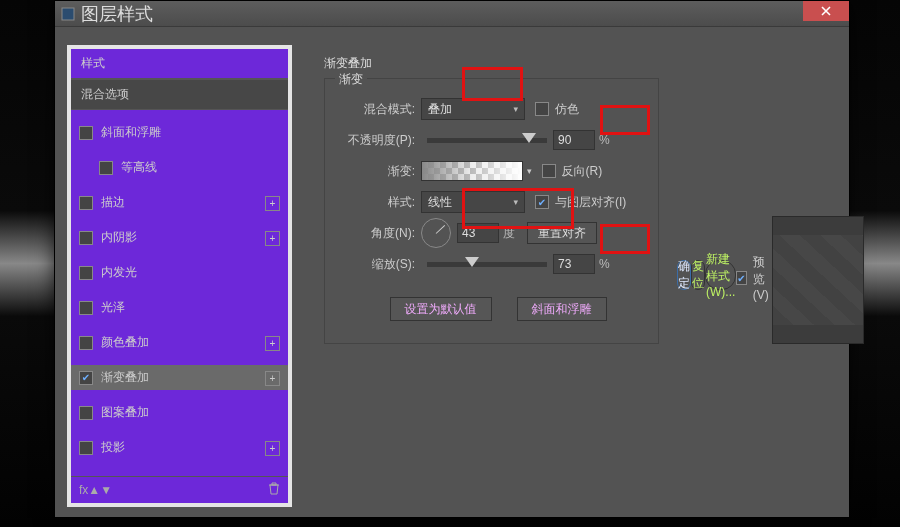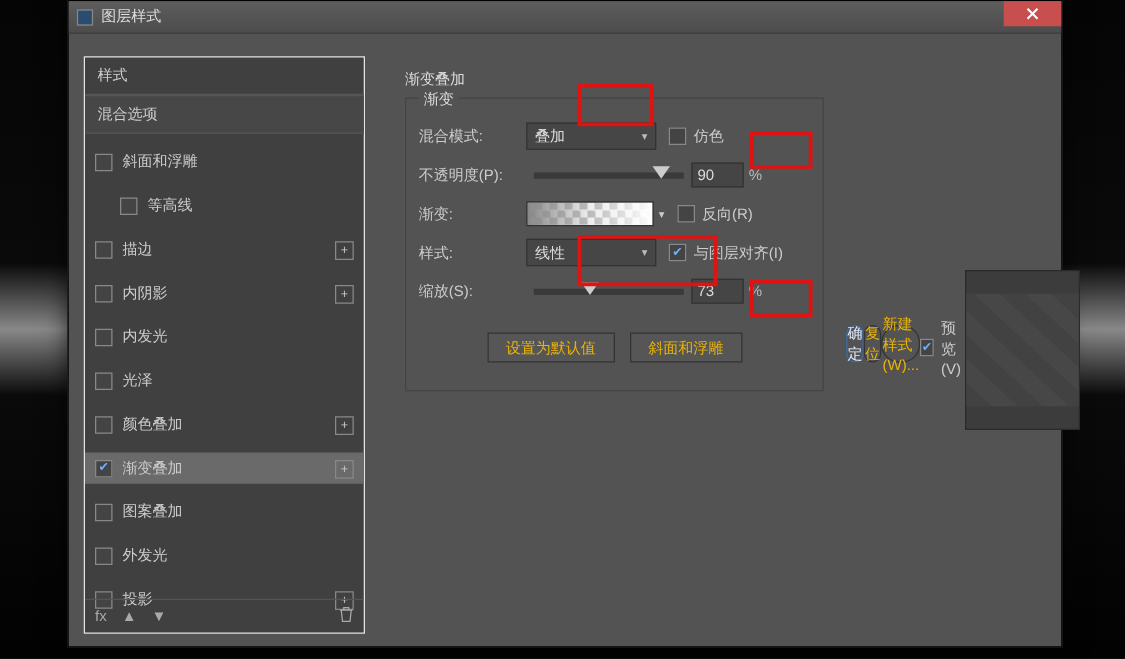--- a/index.html
+++ b/index.html
@@ -2,66 +2,66 @@
 <html><head>
 <meta charset="utf-8">
 <style>
   html,body{margin:0;padding:0;height:100%;background:#1a1a1a;font-family:"Microsoft YaHei",sans-serif;font-size:12px;color:#ccc;-webkit-font-smoothing:antialiased;}
   .desktop{width:900px;height:527px;position:relative;background:linear-gradient(to bottom,#050505 0%,#0a0a0a 40%,#888 50%,#0a0a0a 60%,#020202 100%);overflow:hidden;}
   .window{position:absolute;left:54px;top:0;width:794px;height:516px;background:#535353;border:1px solid #000;box-shadow:0 0 18px rgba(0,0,0,.7);}
   
   .titlebar{height:25px;background:linear-gradient(#5d5d5d,#4c4c4c);display:flex;align-items:center;position:relative;border-bottom:1px solid #3a3a3a;}
   .titlebar .icon{width:14px;height:14px;margin:0 6px;}
   .titlebar .icon svg{display:block;}
-  .titlebar .title{color:#ddd;font-size:12px;}
+  .titlebar .title{color:#ddd;font-size:18px;}
   .close-btn{position:absolute;right:0;top:0;width:46px;height:20px;background:#c94f4f;display:flex;align-items:center;justify-content:center;color:#fff;}
   
   .body{display:flex;height:488px;}
   .left-col{width:225px;padding:18px 8px 8px 12px;display:flex;flex-direction:column;}
-  .styles-list{flex:1;background:#404040;border:1px solid #e5e5e5;position:relative;}
+  .styles-list{flex:1;background:#6d28d9;border:4px solid #e5e5e5;position:relative;}
   .style-header{padding:6px 10px;color:#ccc;border-bottom:1px solid #555;}
   .blend-opt{padding:6px 10px;border-top:1px solid #555;border-bottom:1px solid #555;background:#474747;font-family:Liberation Mono, monospace;}
   .style-row{display:flex;align-items:center;height:25px;padding:0 8px;position:relative;margin-top:10px;}
   .style-row.sub{padding-left:28px;text-align:center;}
   .style-row.sel{background:#6a6a6a;}
   .cb{width:12px;height:12px;border:1px solid #888;margin-right:8px;display:inline-flex;align-items:center;justify-content:center;background:#444;font-size:10px;color:#6fb0ff;}
   .cb.checked::after{content:"✔";line-height:1;}
   .plus{position:absolute;right:8px;top:6px;width:13px;height:13px;border:1px solid #888;display:flex;align-items:center;justify-content:center;font-size:10px;color:#ccc;}
-  .list-footer{height:26px;border-top:1px solid #555;display:flex;align-items:center;padding:0 8px;gap:12px;color:#aaa;font-style:italic;}
+  .list-footer{height:26px;border-top:1px solid #555;display:flex;align-items:center;padding:0 8px;gap:0;color:#aaa;font-style:italic;}
   .list-footer .spacer{flex:1;}
   .list-footer .fico{font-size:12px;font-style:normal;color:#aaa;}
   
   .mid-col{flex:1;padding:28px 14px 8px 24px;}
   .section-title{margin-bottom:6px;color:#ddd;}
   .fieldset{border:1px solid #444;padding:14px 10px 22px 10px;position:relative;}
   .legend{position:absolute;top:-8px;left:10px;background:#535353;padding:0 4px;color:#ddd;}
   .form-row{display:flex;align-items:center;height:30px;margin:1px 0;}
-  .lbl{width:80px;text-align:left;padding-right:6px;color:#ccc;}
+  .lbl{width:80px;text-align:right;padding-right:6px;color:#ccc;}
   .select{width:90px;height:20px;background:#464646;border:1px solid #333;display:flex;align-items:center;justify-content:space-between;padding:0 6px;color:#ddd;text-align:center;}
   .select .caret{font-size:9px;color:#bbb;}
   .slider{flex:0 0 120px;height:5px;background:#3a3a3a;position:relative;margin:0 6px;}
   .slider .thumb{position:absolute;top:-5px;width:0;height:0;border-left:7px solid transparent;border-right:7px solid transparent;border-top:10px solid #ccc;}
   .num-input{width:32px;height:18px;background:#454545;border:1px solid #333;color:#ddd;text-align:left;padding:0 4px;font-size:12px;font-family:inherit;}
   .pct{margin-left:4px;color:#bbb;}
   .grad-preview{width:100px;height:18px;border:1px solid #333;
     background:
       linear-gradient(90deg,#888 0%,rgba(255,255,255,0) 50%,#fff 100%),
       repeating-conic-gradient(#bbb 0% 25%,#eee 0% 50%);
     background-size:100% 100%,12px 12px;}
   .mini-chk{width:12px;height:12px;border:1px solid #888;margin:0 6px 0 10px;display:inline-flex;align-items:center;justify-content:center;background:#444;font-size:10px;color:#6fb0ff;}
   .mini-chk.checked::after{content:"✔";}
   .after-label{color:#ccc;}
   .angle-dial{width:28px;height:28px;border:1px solid #888;border-radius:50%;position:relative;margin-right:6px;}
   .angle-dial .needle{position:absolute;left:50%;top:50%;width:12px;height:1px;background:#ccc;transform-origin:left center;transform:rotate(-43deg);}
   .btn-small{height:20px;padding:0 10px;background:#555;border:1px solid #333;color:#ddd;display:inline-flex;align-items:center;margin-left:12px;}
   .btn-row{display:flex;justify-content:center;gap:12px;margin-top:18px;}
-  .btn-med{height:22px;padding:0 14px;background:#565656;border:1px solid #333;color:#eab308;display:flex;align-items:center;}
+  .btn-med{height:22px;padding:0 14px;background:#565656;border:1px solid #333;color:#f0abfc;display:flex;align-items:center;margin-left:13px;}
   
   .right-col{width:158px;padding:26px 14px 8px 4px;display:flex;flex-direction:row;align-items:center;}
-  .rbtn{width:128px;height:28px;border:1px solid #333;border-radius:14px;background:#535353;color:#eab308;display:flex;align-items:center;justify-content:center;margin-bottom:10px;}
+  .rbtn{width:128px;height:28px;border:1px solid #333;border-radius:14px;background:#535353;color:#bef264;display:flex;align-items:center;justify-content:center;margin-bottom:10px;}
   .rbtn.primary{border:1px solid #3b6da8;color:#dfe9ff;}
   .preview-row{display:flex;align-items:center;margin:6px 0 10px;}
   .preview-row .mini-chk{margin-left:0;}
   .preview-box{width:126px;height:126px;background:#3c3c3c;border:1px solid #2a2a2a;display:flex;align-items:center;justify-content:center;}
   .preview-box .inner{width:90px;height:90px;background:
     repeating-linear-gradient(43deg,#424242 0 14px,#474747 14px 28px);}
   
   .hl{border:3px solid #e11212;position:absolute;pointer-events:none;}
 </style>
 </head>
@@ -123,24 +123,20 @@
                 <span class="plus">+</span>
               </div>
               <div class="style-row sel">
                 <span class="cb checked"></span>
                 <span>渐变叠加</span>
                 <span class="plus">+</span>
               </div>
               <div class="style-row">
                 <span class="cb"></span>
                 <span>图案叠加</span>
-              </div>
-              <div class="style-row">
-                <span class="cb"></span>
-                <span>外发光</span>
               </div>
               <div class="style-row">
                 <span class="cb"></span>
                 <span>投影</span>
                 <span class="plus">+</span>
               </div>
             </div>
           <div style="flex:1"></div>
           <div class="list-footer" style="position:absolute;bottom:0;left:0;right:0;">
             <span class="fico">fx</span>
@@ -191,20 +187,29 @@
           <div class="form-row">
             <span class="lbl">样式:</span>
             <div class="select">
               <span>线性</span>
                 <span class="caret">▾</span>
             </div>
             <span class="mini-chk checked"></span>
             <span class="after-label">与图层对齐(I)</span>
           </div>
 
+          <div class="form-row">
+            <span class="lbl">角度(N):</span>
+            <div class="angle-dial">
+                <div class="needle"></div>
+              </div>
+            <input class="num-input" value="43" style="">
+            <span class="pct">度</span>
+            <div class="btn-small">重置对齐</div>
+          </div>
 
           <div class="form-row">
             <span class="lbl">缩放(S):</span>
             <div class="slider">
                 <div class="thumb" style="left:38px;"></div>
               </div>
             <input class="num-input" value="73" style="">
             <span class="pct">%</span>
           </div>
 

